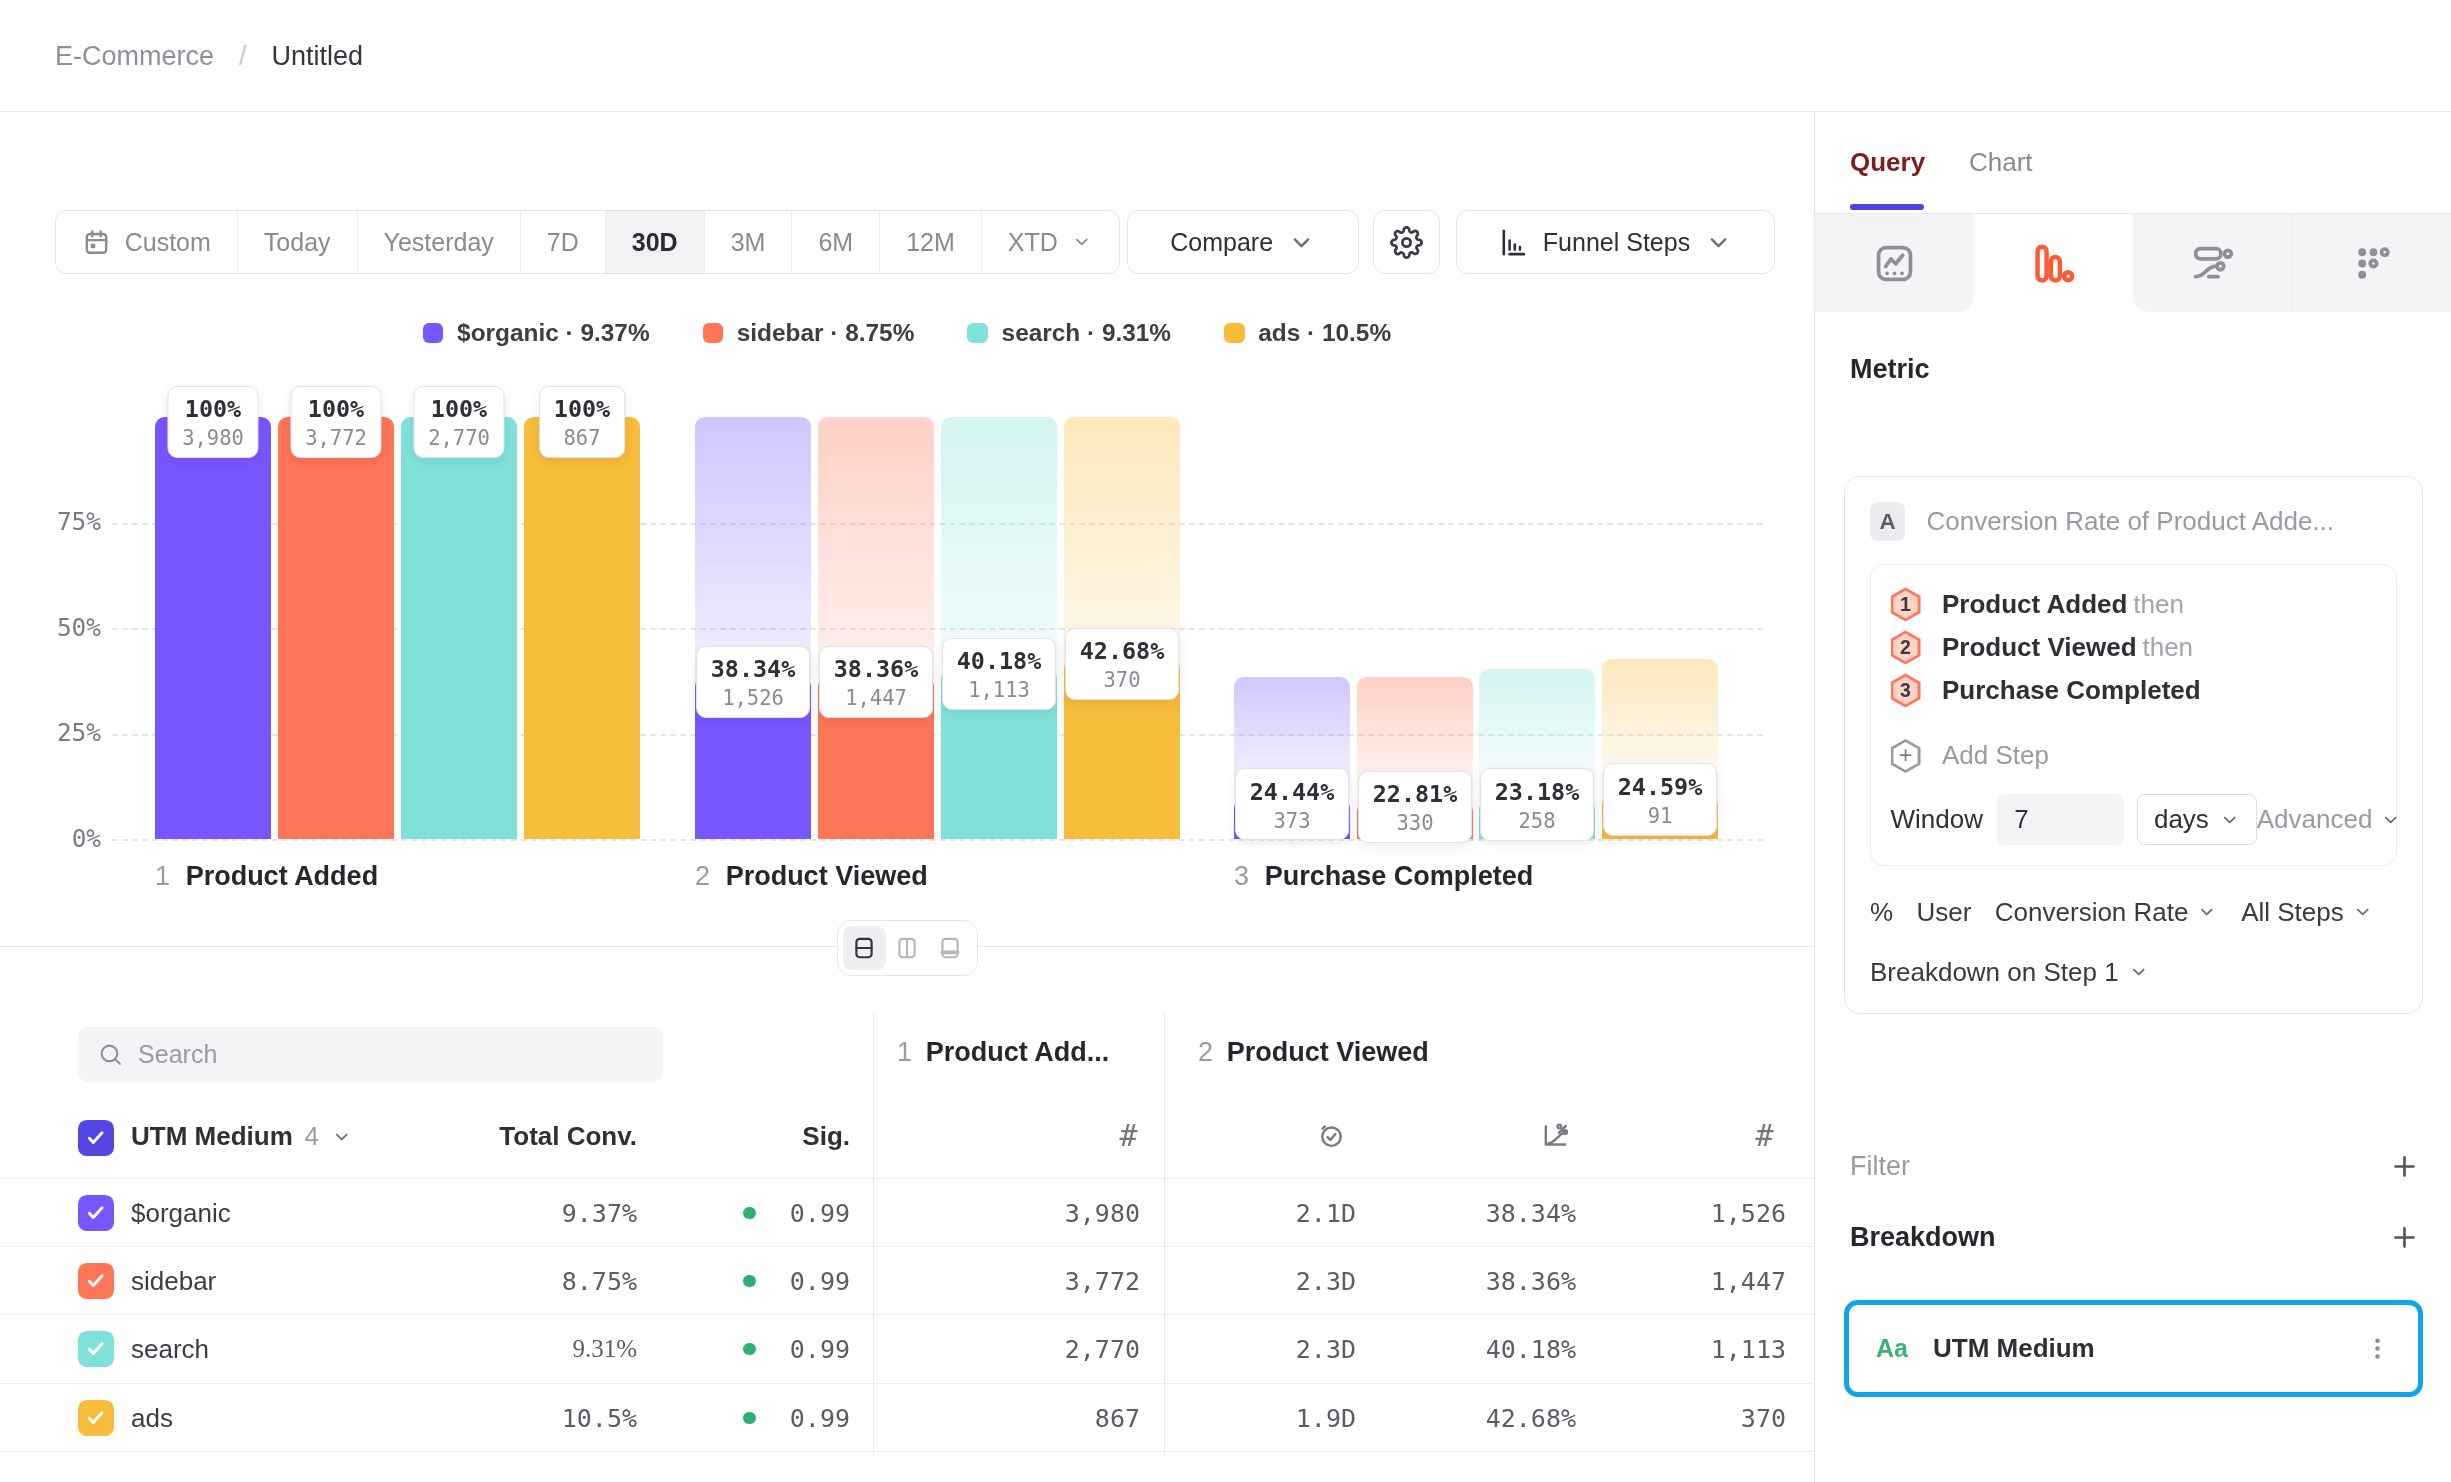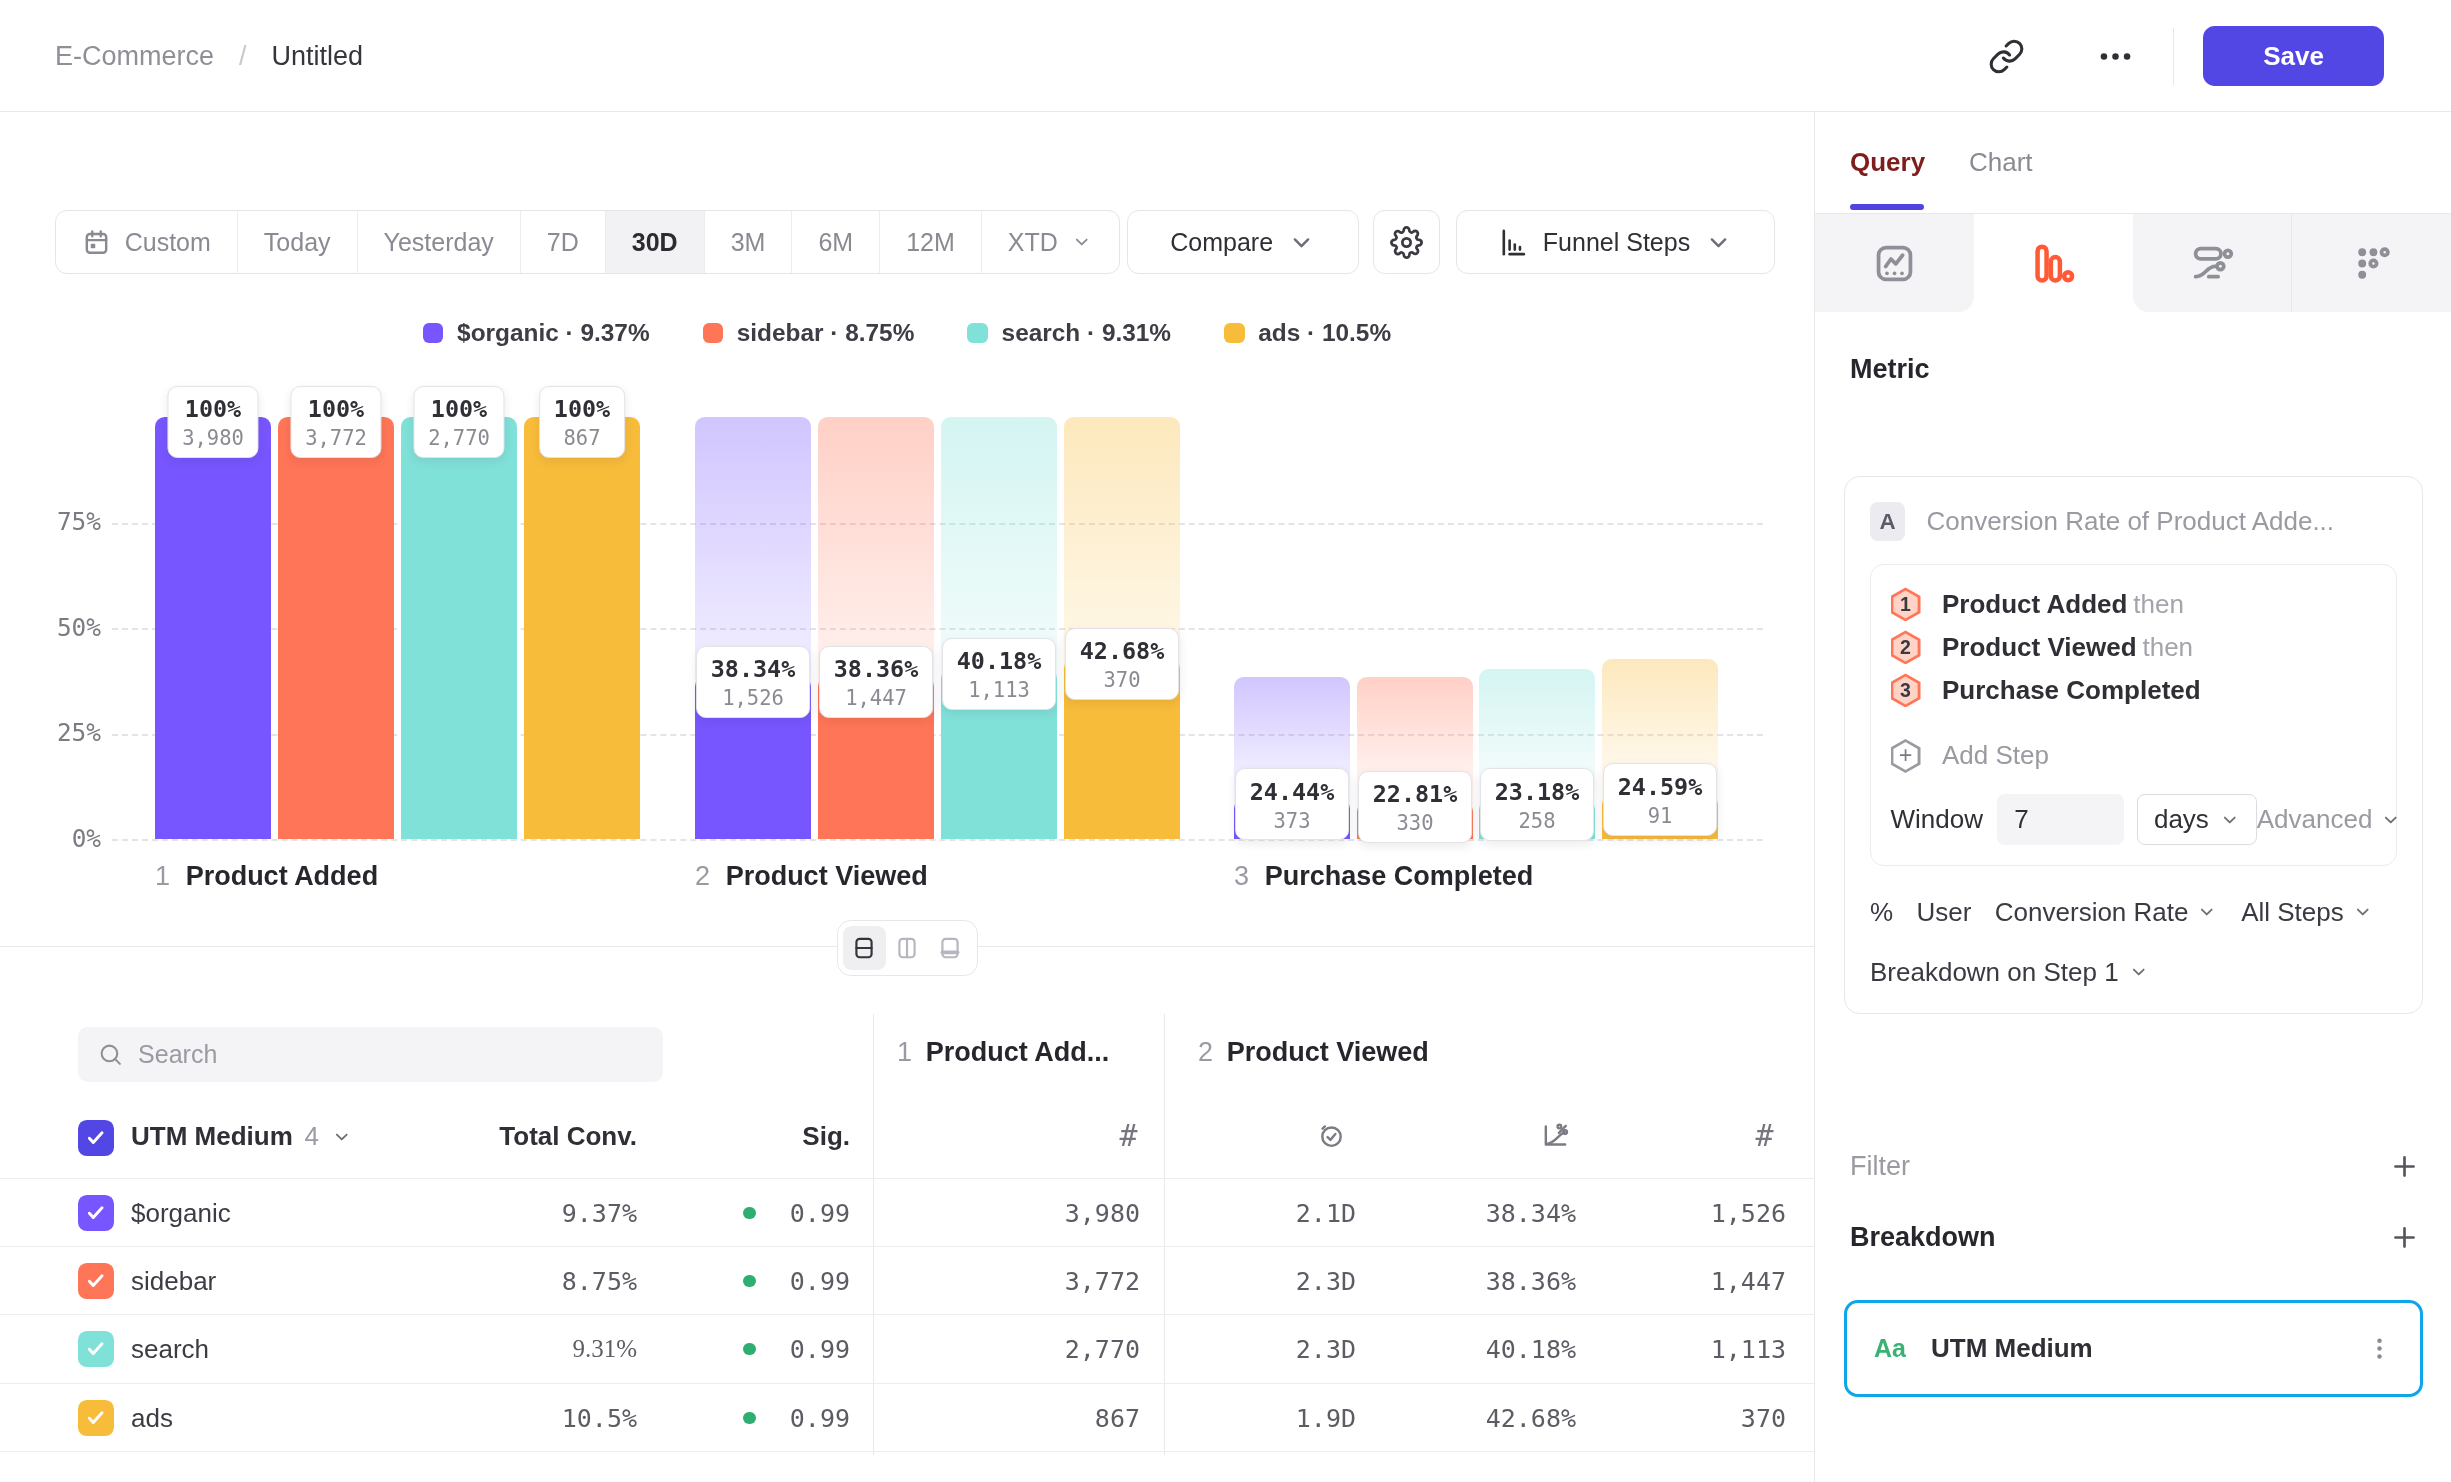--- a/index.html
+++ b/index.html
@@ -122,54 +122,37 @@
   .win-input { width:127px; height:51px; background:#f4f4f6; border:none; border-radius:7.8px; font-size:26px; color:#2f2f36; padding:0 17.6px; font-family:inherit; outline:none; }
   .unit-box { height:51px; border:1px solid #dcdce0; border-radius:7.8px; display:flex; align-items:center; gap:9.8px; padding:0 15.6px; margin-left:13.7px; font-size:26px; color:#2f2f36; cursor:pointer; }
   .advanced { margin-left:auto; display:flex; align-items:center; gap:7.8px; font-size:26px; color:#9a9aa2; cursor:pointer; }
   .meas-row { display:flex; align-items:center; gap:23.4px; margin-top:31px; font-size:26px; color:#3a3a42; }
   .meas-chip { display:flex; align-items:center; gap:7.8px; cursor:pointer; }
   .bd-on { display:flex; align-items:center; gap:9.8px; margin-top:29px; font-size:26px; color:#3a3a42; cursor:pointer; }
   .section-row { position:absolute; left:35px; right:33px; display:flex; align-items:center; justify-content:space-between; }
   .section-row .sl-gray { font-size:27px; color:#9a9aa2; }
   .section-row .sl-dark { font-size:27px; font-weight:700; color:#26262c; }
   .plus { width:29px; height:29px; color:#55555c; cursor:pointer; }
-  .bd-card { position:absolute; left:29px; top:1188px; width:579px; height:97px; border:3px solid #0ea5e9; border-radius:13.7px; display:flex; align-items:center; padding:0 27px; gap:25px; background:#fff; }
+  .bd-card { position:absolute; left:29px; top:1188px; width:579px; height:97px; border:5px solid #0ea5e9; border-radius:13.7px; display:flex; align-items:center; padding:0 27px; gap:25px; background:#fff; }
   .aa { font-size:25px; font-weight:700; color:#3BB273; }
   .bd-name { font-size:26px; font-weight:600; color:#2f2f36; }
   .kebab { margin-left:auto; width:27px; height:27px; color:#8a8a93; cursor:pointer; }
   .icon { display:inline-flex; }
   .icon svg { width:100%; height:100%; }
 </style>
 </head>
 <body>
 
 <div class="app">
 
   <div class="topbar">
     <div class="crumb">
       <span class="sec">E-Commerce</span>
       <span class="sep">/</span>
       <span class="ttl">Untitled</span>
-    </div>
-    <div class="tb-right">
-      <span class="tb-icon icon">
-          <svg viewBox="0 0 24 24" fill="none" stroke="currentColor" stroke-width="2" stroke-linecap="round" stroke-linejoin="round">
-            <path d="M10 13a5 5 0 0 0 7.54.54l3-3a5 5 0 0 0-7.07-7.07l-1.72 1.71"></path>
-            <path d="M14 11a5 5 0 0 0-7.54-.54l-3 3a5 5 0 0 0 7.07 7.07l1.71-1.71"></path>
-          </svg>
-        </span>
-      <span class="tb-icon ellipsis-gap icon">
-          <svg viewBox="0 0 24 24" fill="none" stroke="currentColor" stroke-width="2" stroke-linecap="round" stroke-linejoin="round">
-            <circle cx="4.5" cy="12" r="2.1" fill="currentColor" stroke="none"></circle>
-            <circle cx="12" cy="12" r="2.1" fill="currentColor" stroke="none"></circle>
-            <circle cx="19.5" cy="12" r="2.1" fill="currentColor" stroke="none"></circle>
-          </svg>
-        </span>
-      <span class="tb-sep"></span>
-      <button class="save-btn">Save</button>
     </div>
   </div>
 
   <div class="main">
     <div class="seg" id="dateSeg">
         <div class="seg-item">
           <span class="icon" style="width: 29px; height: 29px;">
             <svg viewBox="0 0 24 24" fill="none" stroke="currentColor" stroke-width="2" stroke-linecap="round" stroke-linejoin="round">
               <rect x="4" y="5" width="16" height="15.5" rx="2.5"></rect>
               <path d="M4 10h16M8.5 2.8v4M15.5 2.8v4"></path>

